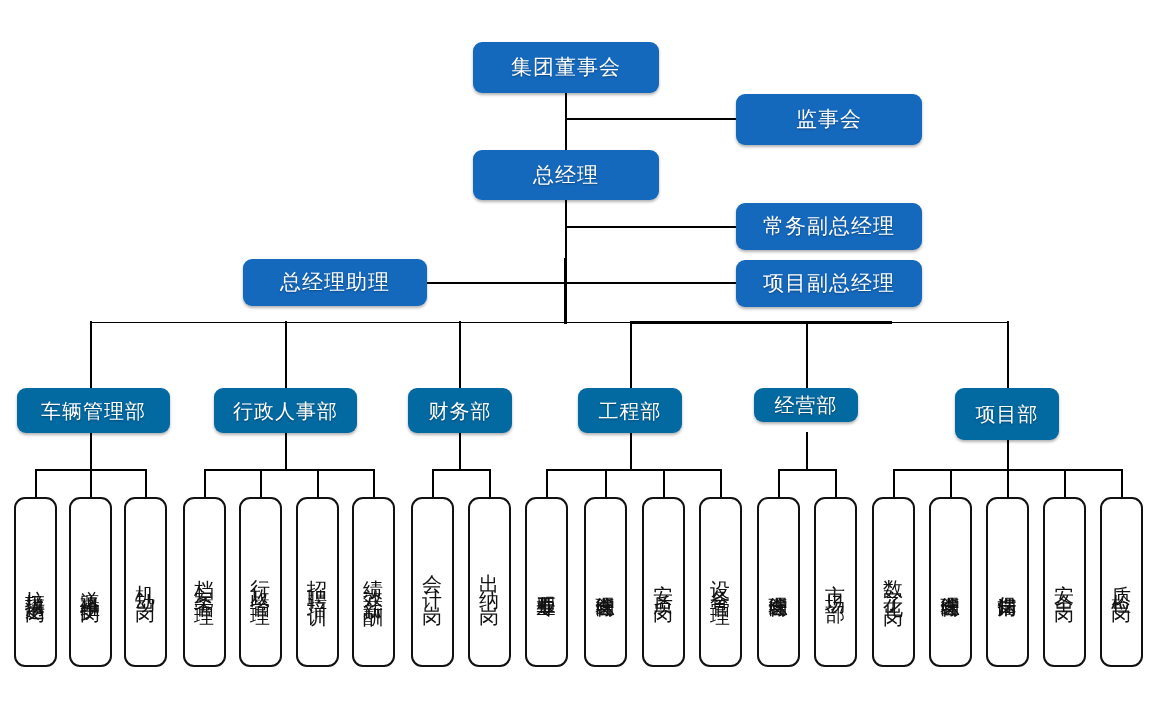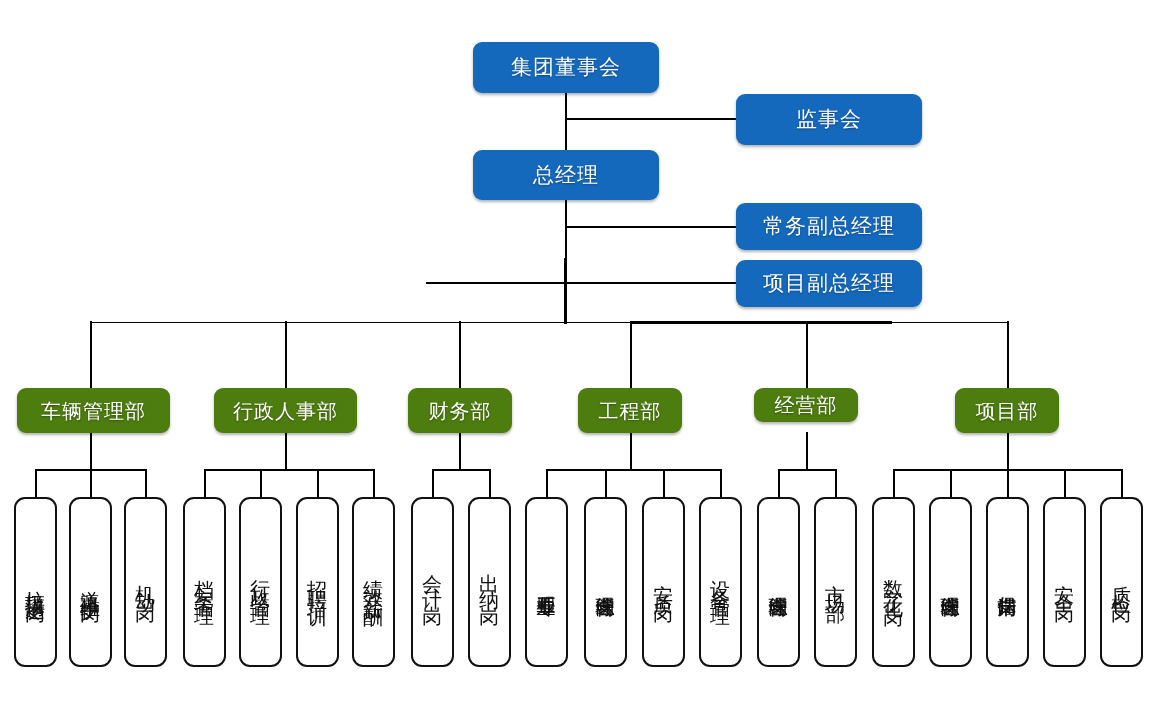--- a/index.html
+++ b/index.html
@@ -34,21 +34,21 @@
     color:#ffffff;
     letter-spacing:1px;
     white-space:nowrap;
     line-height:1;
   }
   .node.blue{
     background:#1569bd;
     box-shadow:0 2px 3px rgba(0,0,0,0.30);
   }
   .node.orange{
-    background:#4d7c0f;
+    background:#0369a1;
     box-shadow:0 2px 3px rgba(0,0,0,0.30);
     text-align:center;
   }
   .node .lbl{
     display:block;
     font-size:21px;
     font-weight:400;
     text-shadow:0 1px 2px rgba(0,0,0,0.35);
   }
   .node.orange .lbl{font-size:20px;}
@@ -157,37 +157,40 @@
   </div>
 
   <div class="node blue" style="left:736px;top:260px;width:186px;height:47px;">
     <span class="lbl">项目副总经理</span>
   </div>
 
   <div class="node blue" style="left:736px;top:203px;width:186px;height:47px;">
     <span class="lbl">常务副总经理</span>
   </div>
 
+  <div class="node blue" style="left:243px;top:259px;width:184px;height:47px;">
+    <span class="lbl">总经理助理</span>
+  </div>
 
   <div class="node orange" style="left:17px;top:388px;width:153px;height:45px;">
     <span class="lbl">车辆管理部</span>
   </div>
   <div class="node orange" style="left:214px;top:388px;width:143px;height:45px;">
     <span class="lbl">行政人事部</span>
   </div>
   <div class="node orange" style="left:408px;top:388px;width:104px;height:45px;">
     <span class="lbl">财务部</span>
   </div>
   <div class="node orange" style="left:578px;top:388px;width:104px;height:45px;">
     <span class="lbl">工程部</span>
   </div>
   <div class="node orange" style="left:754px;top:388px;width:104px;height:34px;">
     <span class="lbl">经营部</span>
   </div>
-  <div class="node orange" style="left:955px;top:388px;width:104px;height:45px;">
+  <div class="node orange" style="left:955px;top:388px;width:104px;height:52px;">
     <span class="lbl">项目部</span>
   </div>
 
   <div class="leaf" style="left:14px;top:497px;width:43px;height:170px;">
     <span class="vlbl">垃圾清运岗</span>
   </div>
   <div class="leaf" style="left:69px;top:497px;width:43px;height:170px;">
     <span class="vlbl">道路维护岗</span>
   </div>
   <div class="leaf" style="left:124px;top:497px;width:43px;height:170px;">

